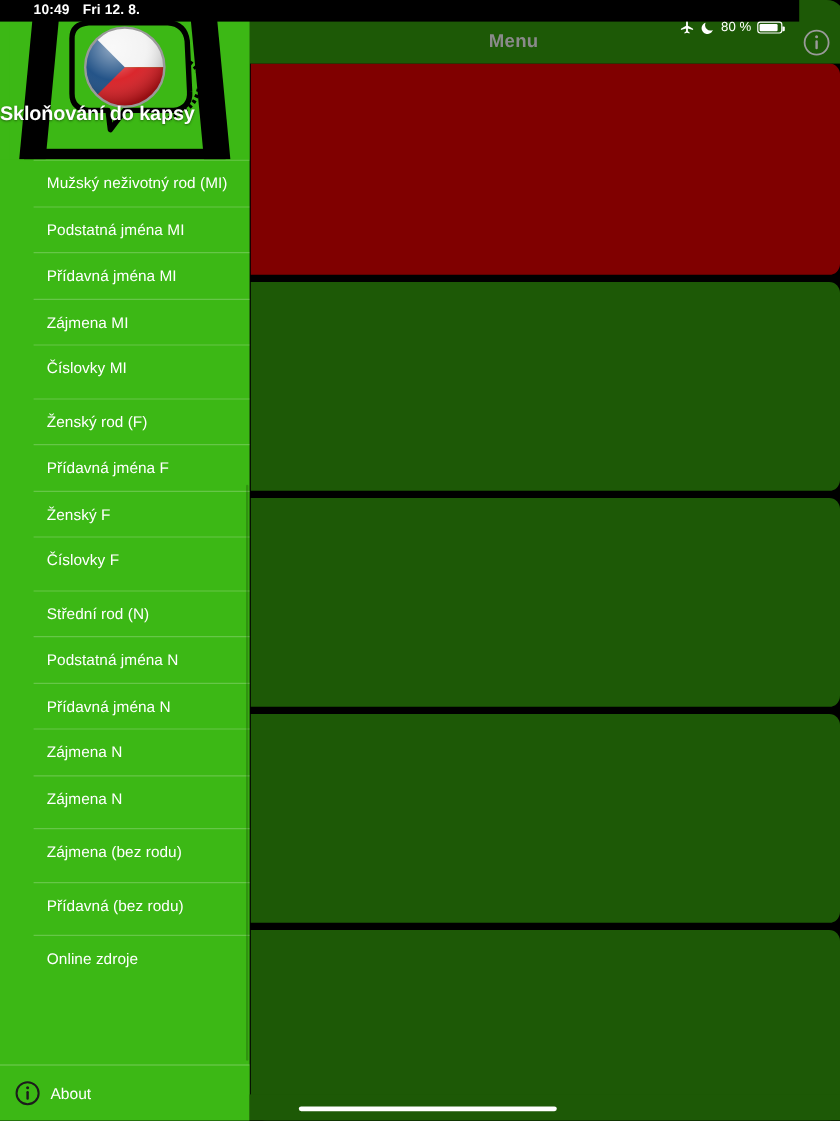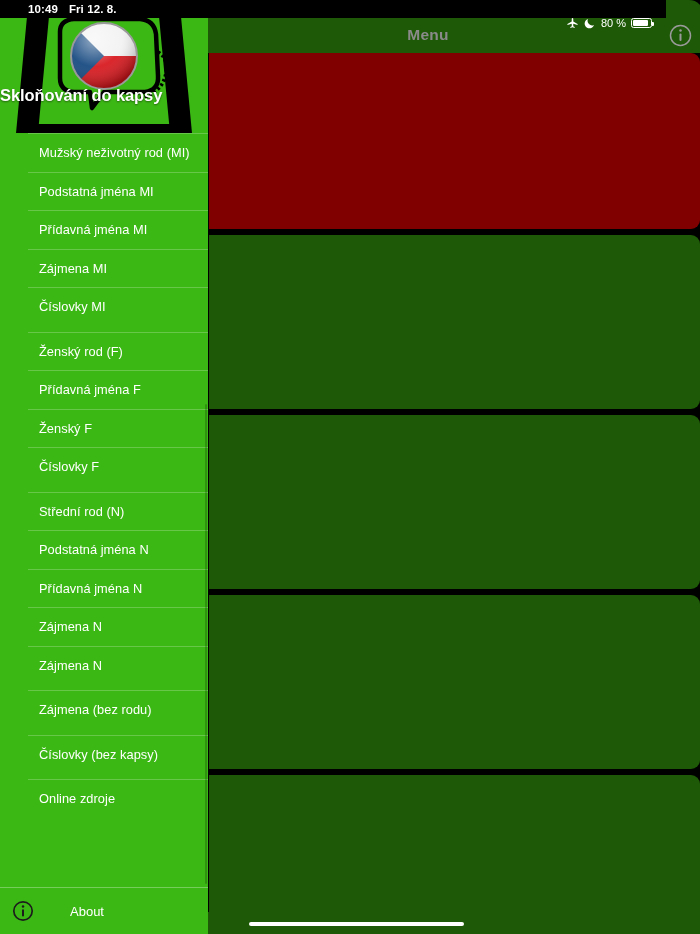--- a/index.html
+++ b/index.html
@@ -167,21 +167,21 @@
     align-items: center;
     box-sizing: border-box;
   }
   #about-icon {
     margin-left: 12px;
     width: 22px;
     height: 22px;
     flex: 0 0 auto;
   }
   #about-label {
-    margin-left: 36px;
+    margin-left: 8px;
     color: #ffffff;
     font-size: 13px;
   }
 
   
   #detail {
     position: absolute;
     left: 208px; top: 0;
     width: 496px;
     height: 934px;
@@ -339,21 +339,21 @@
         </div>
         <div class="menu-item sep-top">
           <span>Zájmena N</span>
         </div>
         <div class="gap-row"></div>
         <div class="menu-item group-head">
           <span>Zájmena (bez rodu)</span>
         </div>
         <div class="gap-row"></div>
         <div class="menu-item group-head">
-          <span>Číslovky (bez kapsy)</span>
+          <span>Přídavná (bez rodu)</span>
         </div>
         <div class="gap-row"></div>
         <div class="menu-item group-head">
           <span>Online zdroje</span>
         </div>
       </div>
 
     <div id="sidebar-scrollbar"></div>
 
     <div id="about-row">

